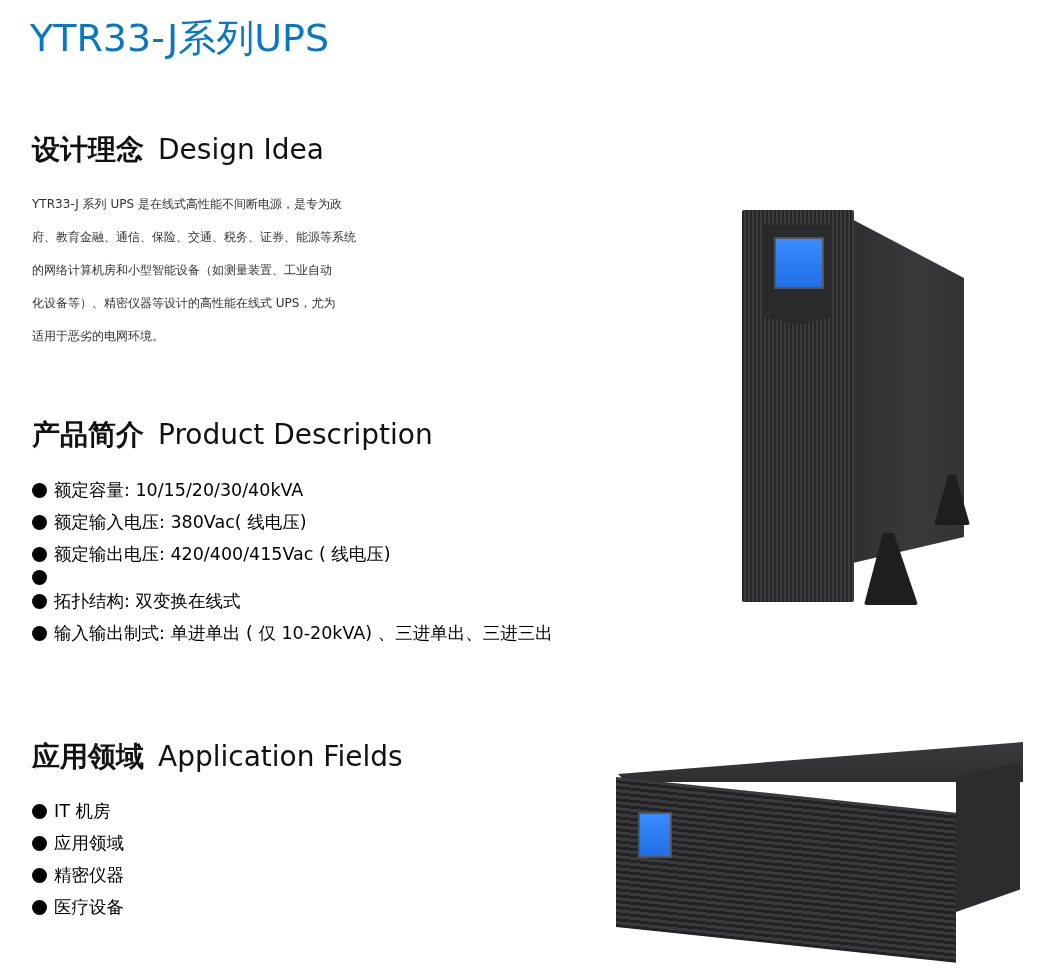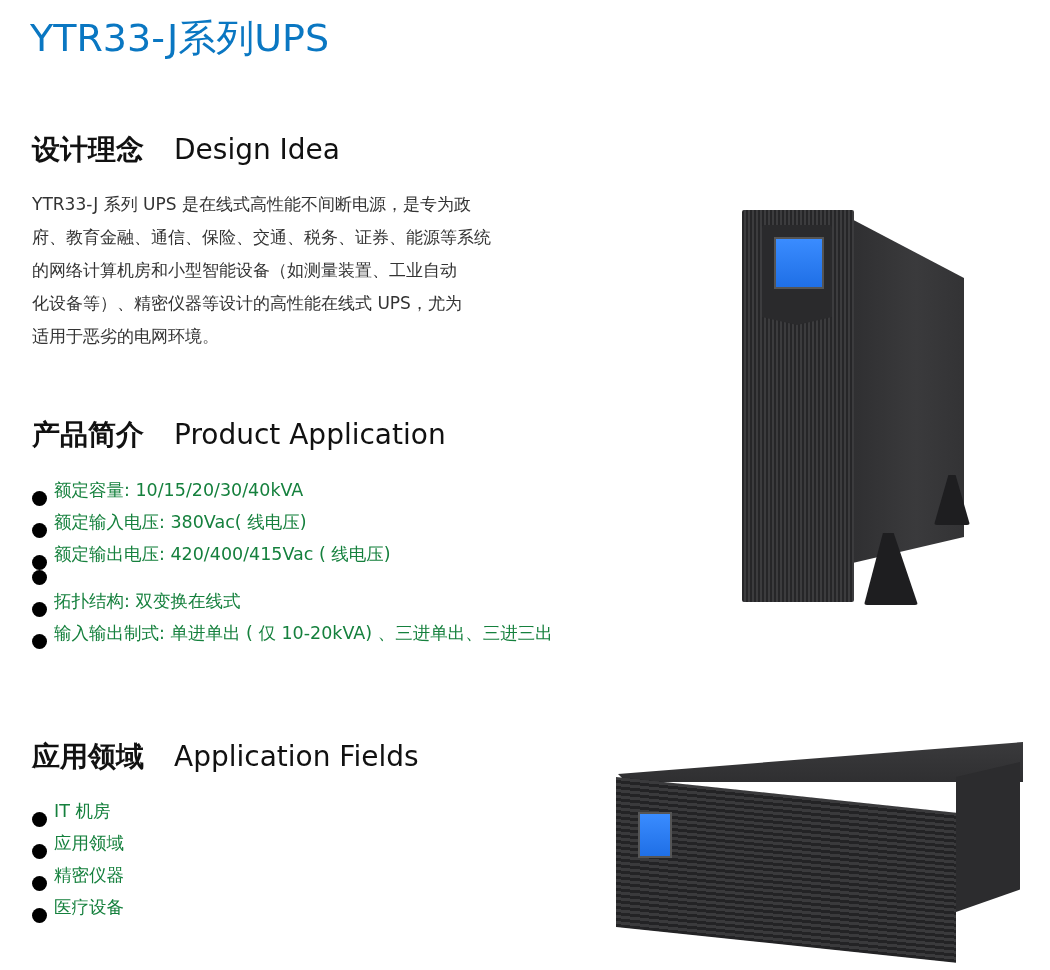--- a/index.html
+++ b/index.html
@@ -9,31 +9,31 @@
   }
   .title {
     position: absolute; left: 30px; top: 12px;
     font-size: 38px; font-weight: normal; color: #0a77c2; letter-spacing: 0px;
     line-height: 52px;
   }
   .section-heading {
     position: absolute; left: 32px; font-size: 28px; line-height: 40px; color: #111;
     white-space: nowrap;
   }
-  .section-heading .cn { font-weight: bold; margin-right: 30px; }
+  .section-heading .cn { font-weight: bold; margin-right: 14px; }
   .section-heading .en { font-weight: normal; }
   .para {
     position: absolute; left: 32px; top: 188px; width: 490px;
-    font-size: 17px; line-height: 33px; color: #333;
+    font-size: 12px; line-height: 33px; color: #333;
   }
   .para span { display: block; white-space: nowrap; }
   .bullet-list { position: absolute; left: 32px; margin: 0; padding: 0; list-style: none; }
   .bullet-list li {
-    font-size: 17.5px; line-height: 32px; color: #15803d; white-space: nowrap;
-    display: flex; align-items: flex-end;
+    font-size: 17.5px; line-height: 32px; color: #000000; white-space: nowrap;
+    display: flex; align-items: center;
   }
   .dot {
     display: inline-block; width: 15px; height: 15px; border-radius: 50%;
     background: #000; margin-right: 7px; flex-shrink: 0;
   }
   
   .tower { position: absolute; left: 734px; top: 205px; width: 240px; height: 400px; }
   .tower .side {
     position: absolute; left: 110px; top: 10px; width: 120px; height: 350px;
     background: linear-gradient(90deg, #2e2e30, #3a3a3c 60%, #333335);
@@ -87,21 +87,21 @@
 </div>
 <div class="para">
   <span>YTR33-J 系列 UPS 是在线式高性能不间断电源，是专为政</span>
   <span>府、教育金融、通信、保险、交通、税务、证券、能源等系统</span>
   <span>的网络计算机房和小型智能设备（如测量装置、工业自动</span>
   <span>化设备等）、精密仪器等设计的高性能在线式 UPS，尤为</span>
   <span>适用于恶劣的电网环境。</span>
 </div>
 
 <div class="section-heading" style="top:415px;">
-  <span class="cn">产品简介</span><span class="en">Product Application</span>
+  <span class="cn">产品简介</span><span class="en">Product Description</span>
 </div>
 <ul class="bullet-list" style="top:474px;">
   <li>
       <span class="dot"></span>
       <span>额定容量: 10/15/20/30/40kVA</span>
     </li>
   <li>
       <span class="dot"></span>
       <span>额定输入电压: 380Vac( 线电压)</span>
     </li>

